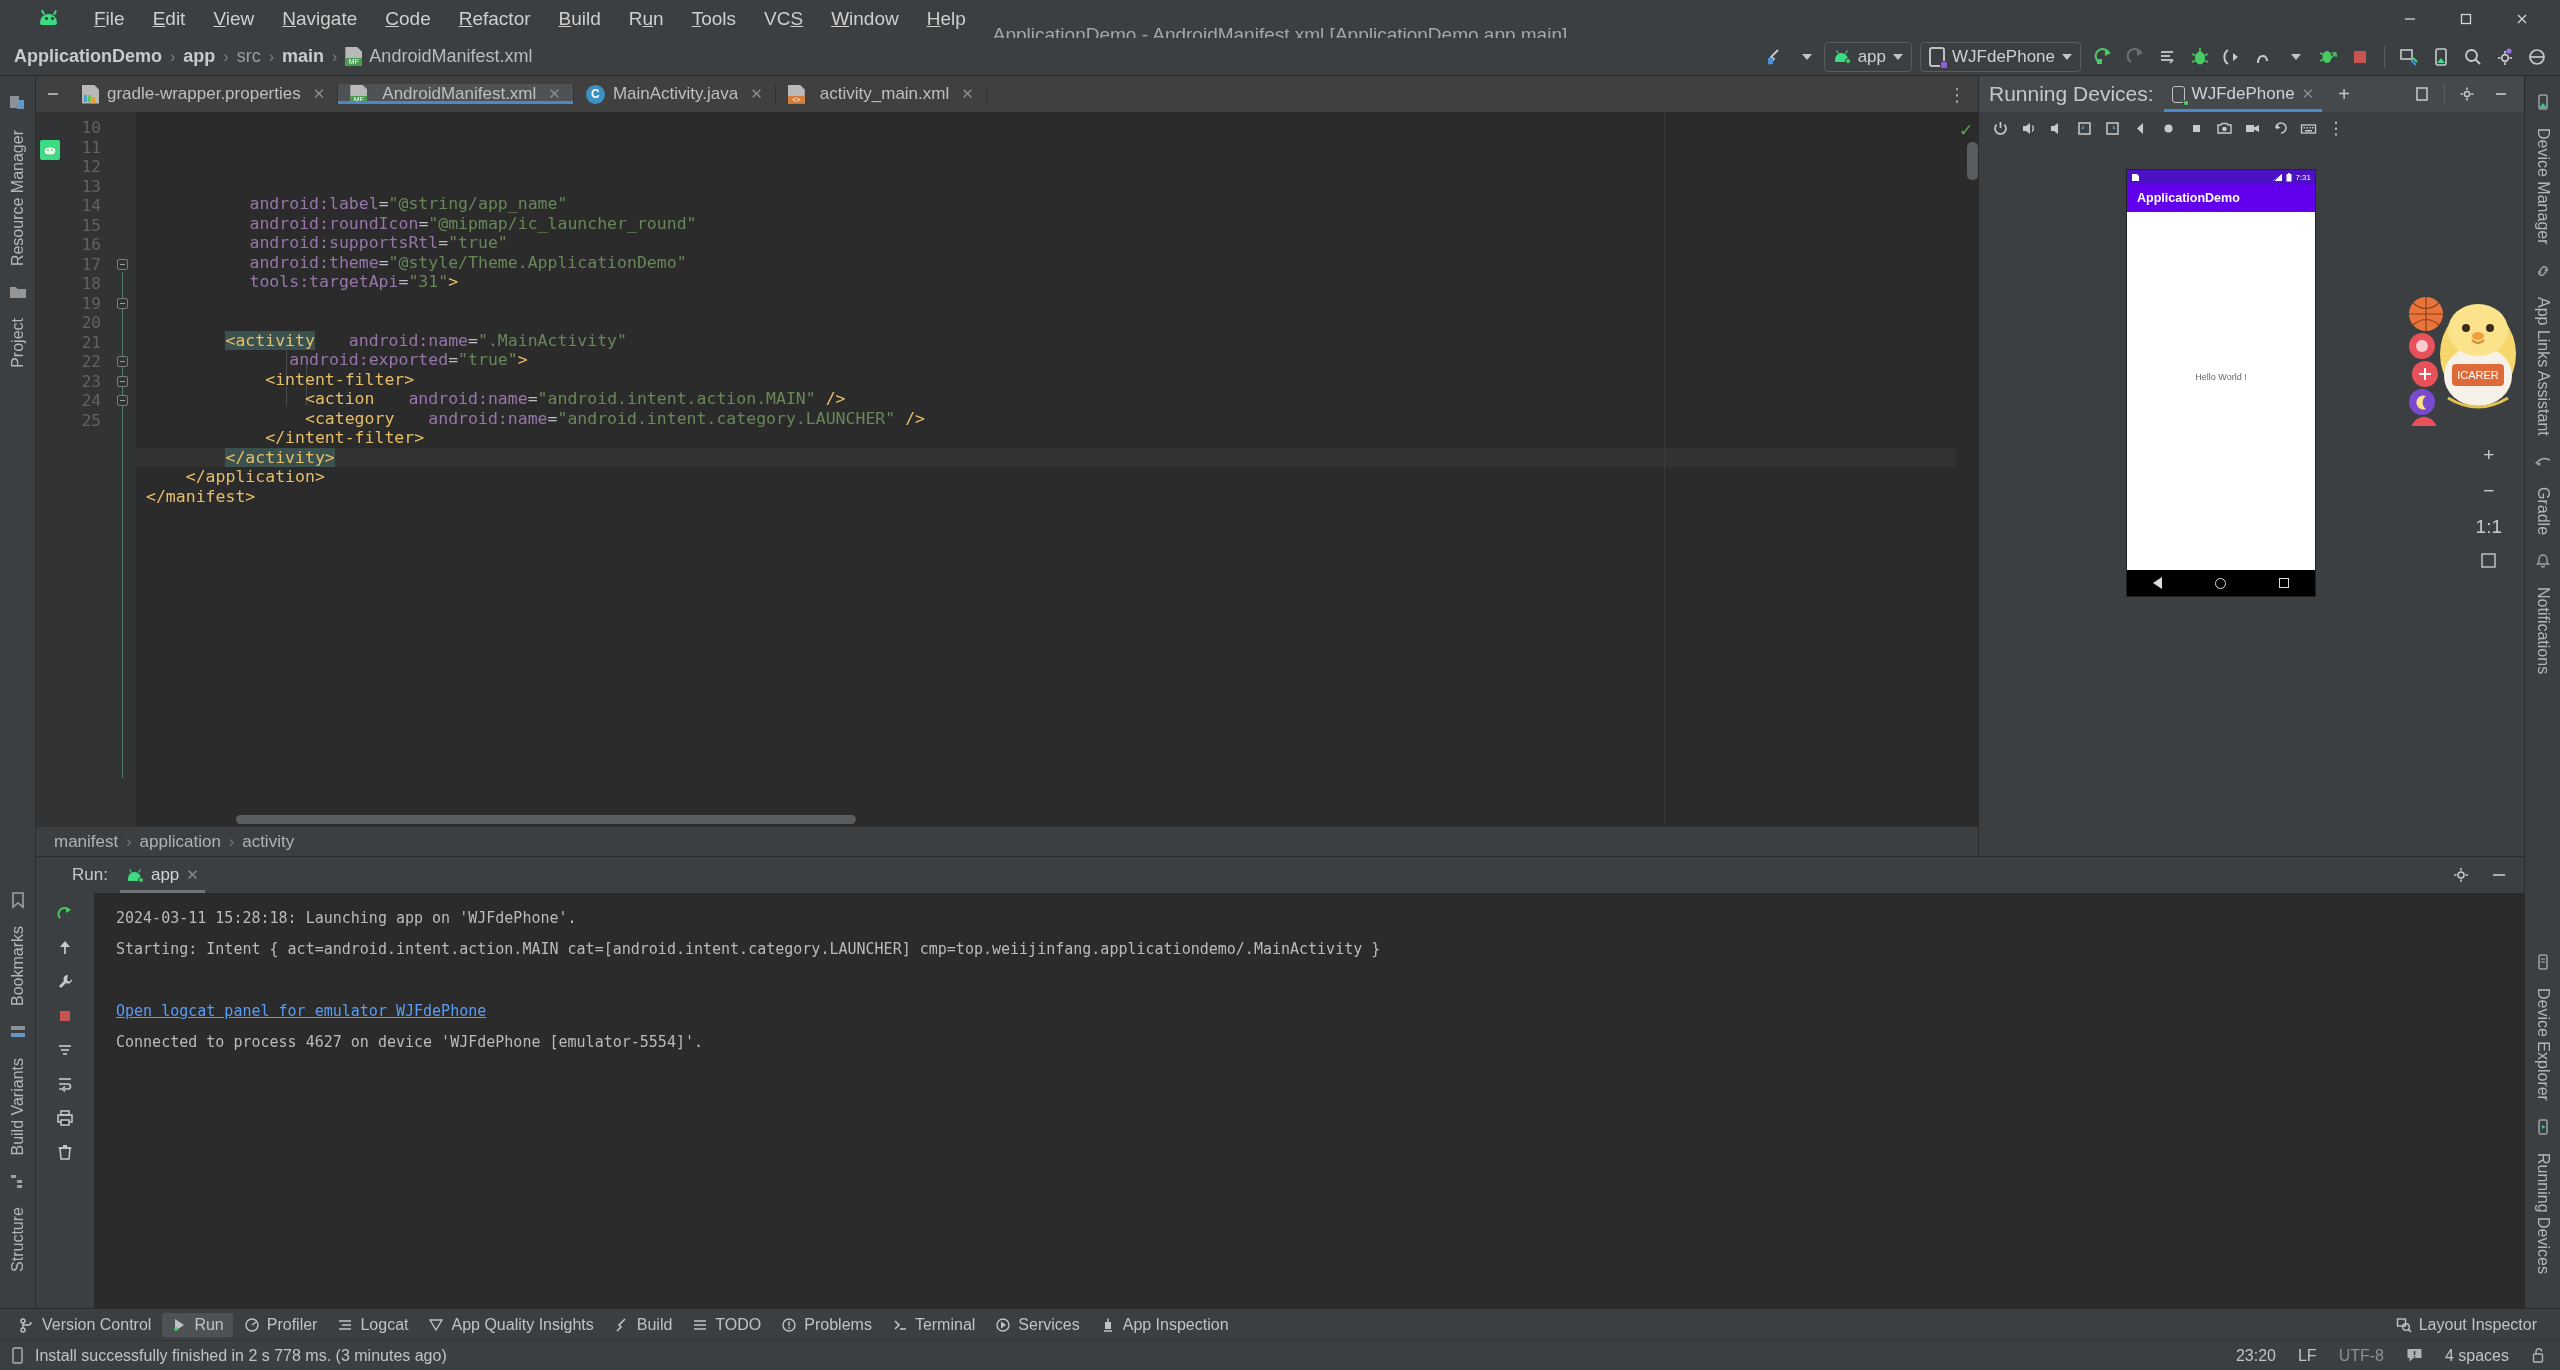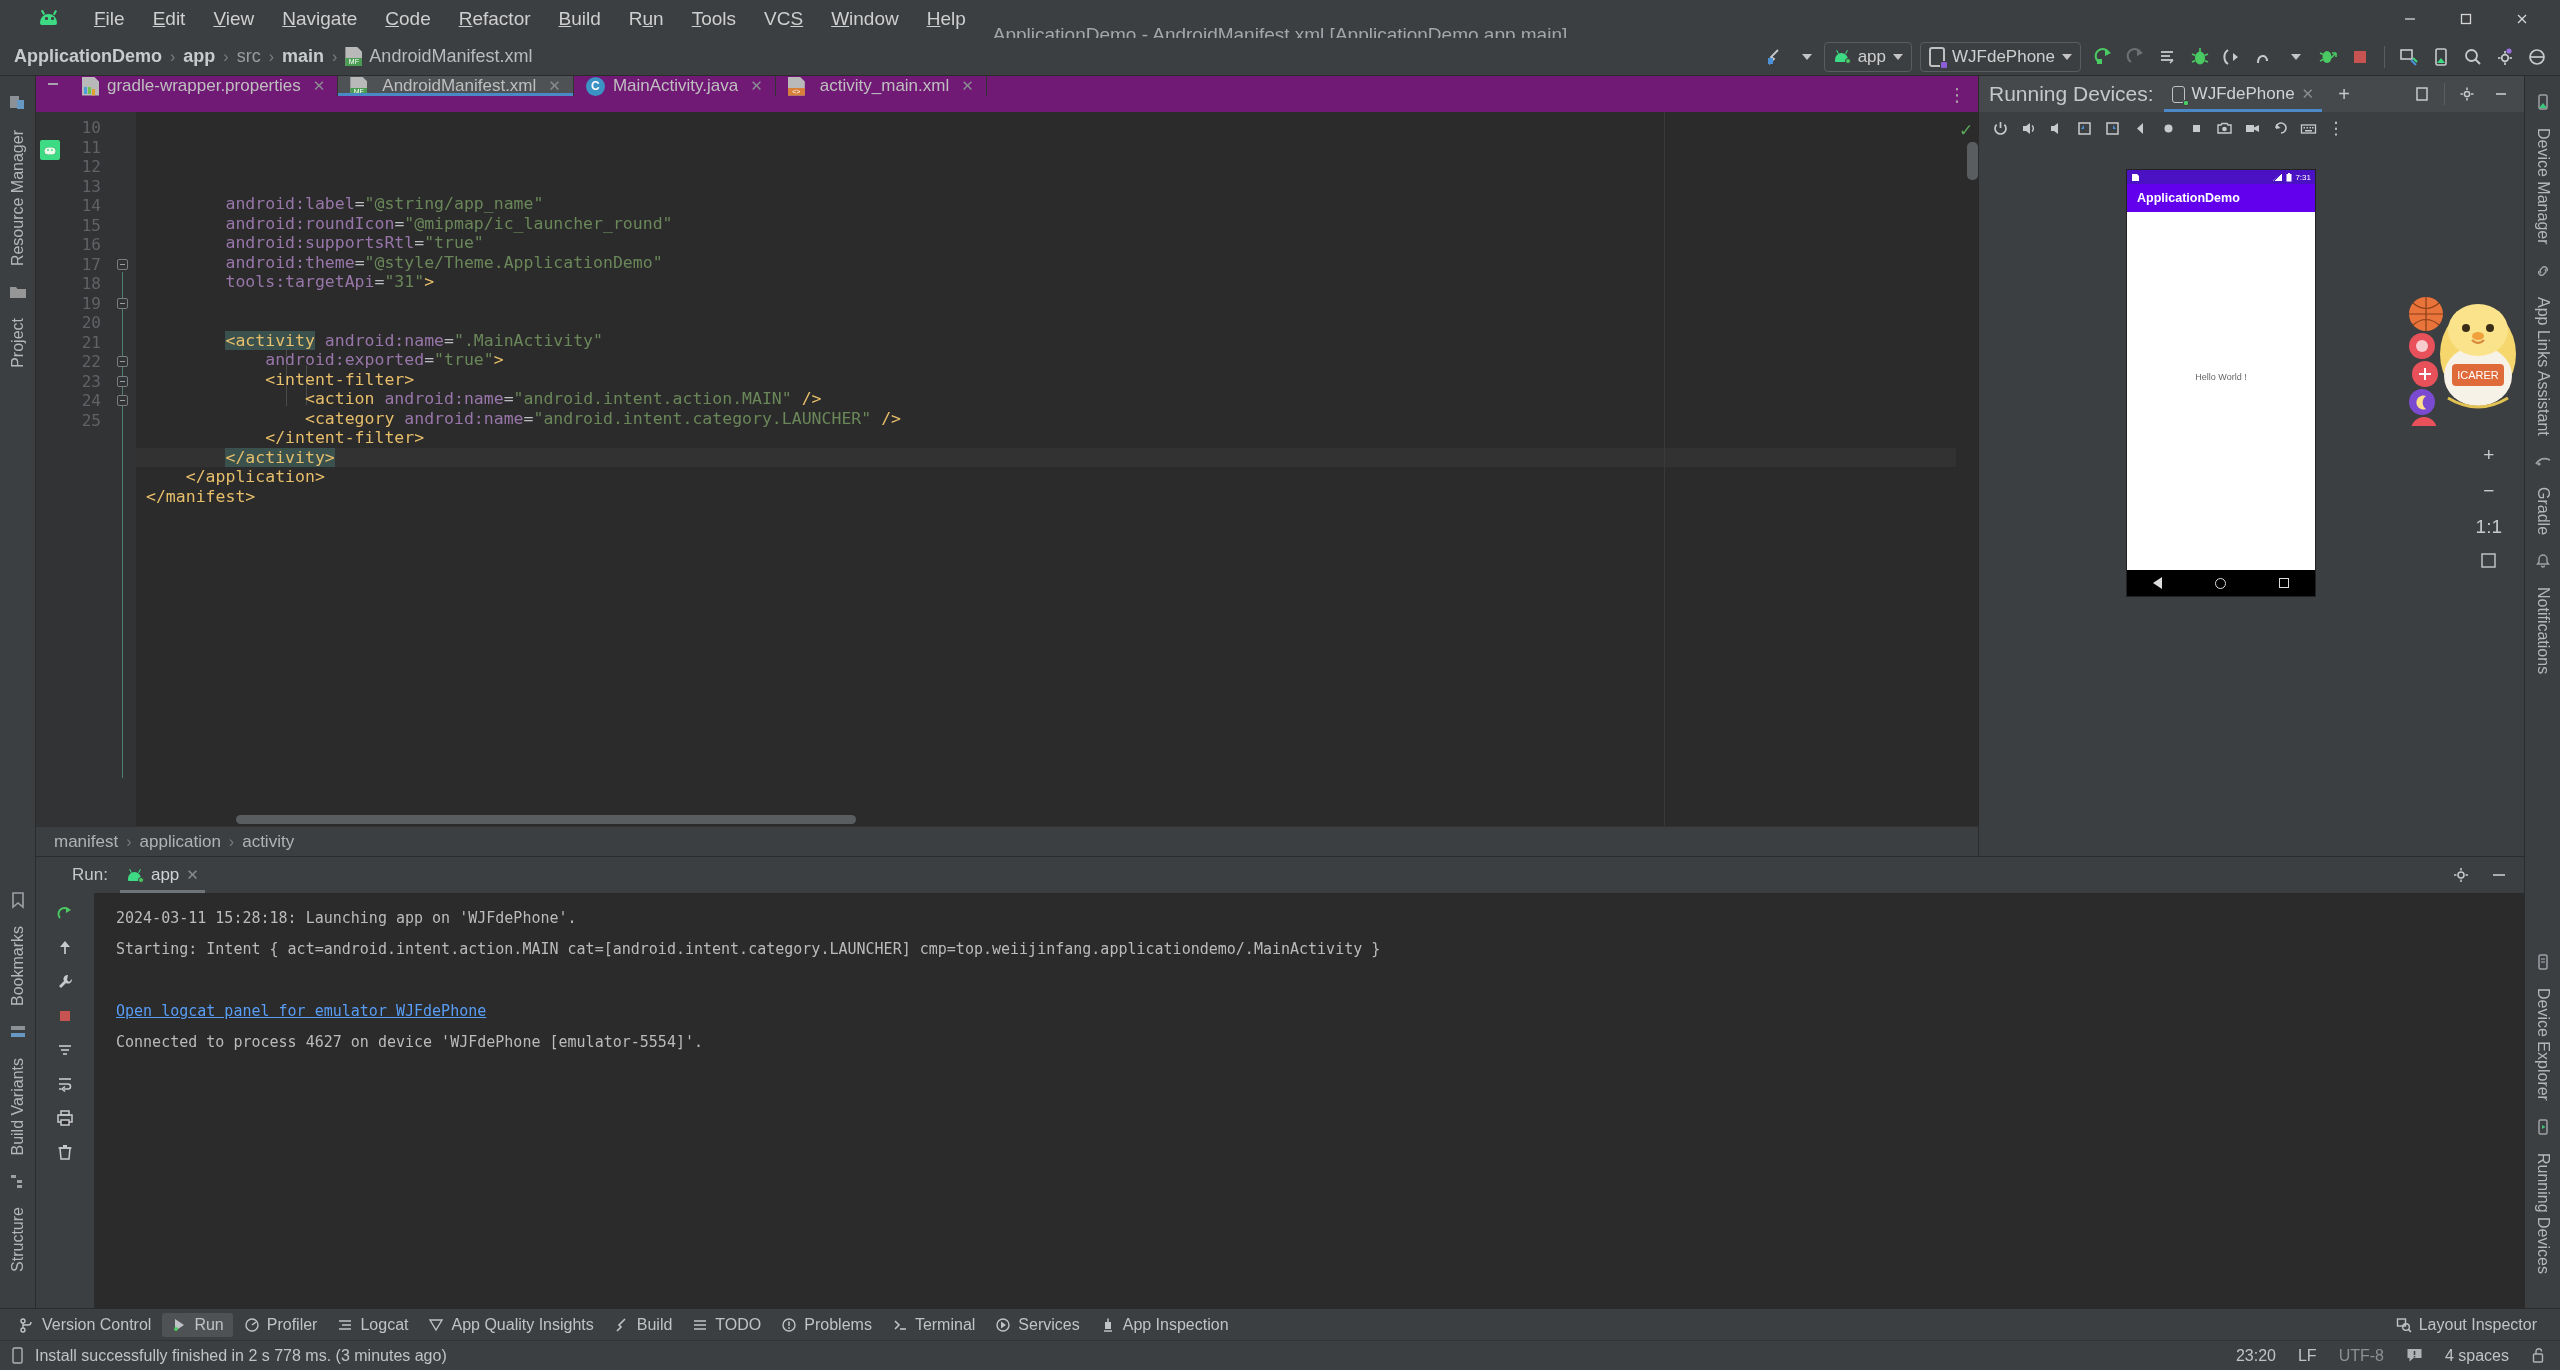--- a/index.html
+++ b/index.html
@@ -125,22 +125,22 @@
     display: flex; flex-direction: column; align-items: center; padding-top: 8px; flex: 0 0 36px;
   }
 
   
   .center-col { flex: 1; display: flex; flex-direction: column; min-width: 0; }
   .editor-and-device { flex: 1; display: flex; min-height: 0; }
 
   
   .editor-pane { flex: 1; display: flex; flex-direction: column; min-width: 0; background: #2b2b2b; }
   .tabs-row {
-    height: 36px; flex: 0 0 36px; display: flex; align-items: flex-start;
-    background: #701a75; position: relative;
+    height: 36px; flex: 0 0 36px; display: flex; align-items: center;
+    background: #404040; position: relative;
   }
   .tab-collapse { width: 34px; display: flex; align-items: center; justify-content: center; color: #b0b0b0; }
   .tab {
     display: flex; align-items: center; gap: 8px; padding: 0 12px;
     font-size: 17px; color: #bfbfbf; cursor: default; position: relative;
     border-right: 1px solid #323232;
   }
   .tab.active { background: #4e5254; }
   .tab.active::after {
     content: ""; position: absolute; left: 0; right: 0; bottom: 0; height: 3px; background: #4a88c7;
@@ -169,21 +169,21 @@
   .code-area {
     flex: 1; background: #2b2b2b; font-family: "DejaVu Sans Mono", monospace;
     font-size: 16.5px; padding-top: 6px; position: relative; overflow: hidden;
     white-space: pre;
   }
   .ln { height: 19.5px; line-height: 19.5px; }
   .cl { height: 19.5px; line-height: 19.5px; padding-left: 10px; position: relative; }
   .cl.cur { background: #323232; }
 
   .k-tag   { color: #e8bf6a; }
-  .k-attr  { color: #9876aa; }
+  .k-attr  { color: #9876aa; margin-left: 24px; }
   .k-attr2 { color: #bcbec4; }
   .k-val   { color: #6a8759; }
   .k-eq    { color: #bcbec4; }
   .hl      { background: #3b514d; }
 
   .indent-guide { position: absolute; width: 1px; background: #4b4b4b; }
 
   .fold-mark {
     position: absolute; left: 7px; width: 11px; height: 11px;
     border: 1px solid #7a7d80; border-radius: 2px; background: #313335;

